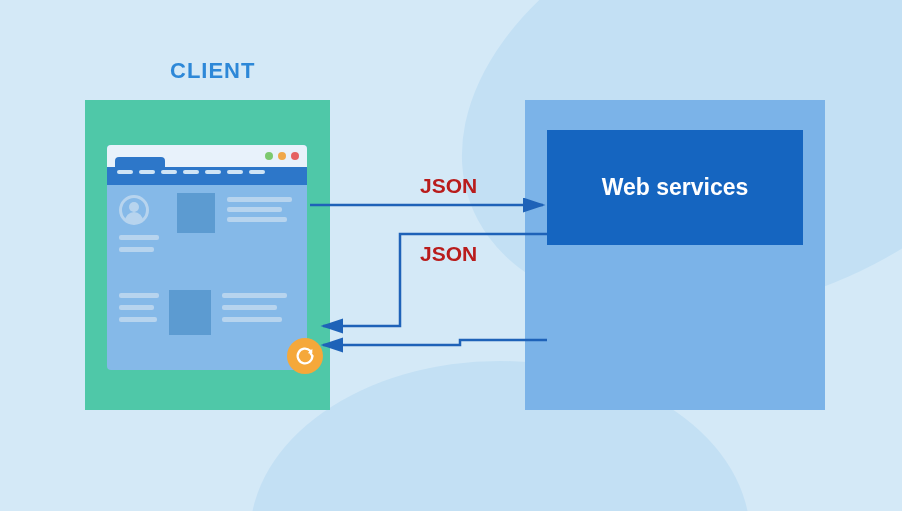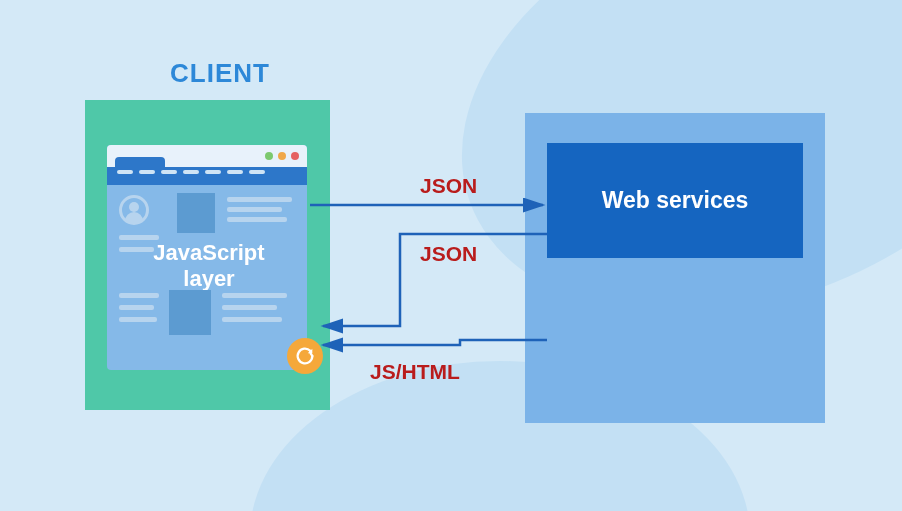--- a/index.html
+++ b/index.html
@@ -30,21 +30,21 @@
     bottom: -200px;
     left: 250px;
   }
   .container {
     position: relative;
     width: 100%;
     height: 100%;
   }
   .title {
     position: absolute;
-    font-size: 26px;
+    font-size: 22px;
     font-weight: 700;
     color: #2d88d8;
     letter-spacing: 1px;
   }
   .client-title { left: 170px; top: 58px; }
   .server-title { left: 580px; top: 58px; }
 
   .client-box {
     position: absolute;
     left: 85px;
@@ -179,21 +179,20 @@
     position: absolute;
     left: 525px;
     top: 100px;
     width: 300px;
     height: 310px;
     background: #7bb3e8;
     padding: 30px 22px;
     display: flex;
     flex-direction: column;
     gap: 22px;
-    margin-top: 13px;
   }
   .svc-box {
     height: 115px;
     display: flex;
     align-items: center;
     justify-content: center;
     font-size: 23px;
     font-weight: 700;
     text-align: center;
     line-height: 1.25;
@@ -249,21 +248,20 @@
         </div>
       </div>
       <div class="content">
         <div class="avatar"></div>
         <div class="block1"></div>
         <div class="line l1"></div>
           <div class="line l2"></div>
           <div class="line l3"></div>
         <div class="line l4"></div>
           <div class="line l5"></div>
-        <div class="js-label">JavaScript layer</div>
         <div class="block2"></div>
         <div class="line l6"></div>
           <div class="line l7"></div>
           <div class="line l8"></div>
         <div class="line l9"></div>
           <div class="line l10"></div>
           <div class="line l11"></div>
       </div>
       <div class="refresh-badge">
         <svg viewBox="0 0 24 24" fill="none" stroke="#fff" stroke-width="2.5" stroke-linecap="round">
@@ -274,21 +272,20 @@
       </div>
     </div>
   </div>
 
   <div class="server-box">
     <div class="svc-box web-svc">Web services</div>
   </div>
 
   <div class="arrow-label lbl1">JSON</div>
   <div class="arrow-label lbl2">JSON</div>
-  <div class="arrow-label lbl3">JS/HTML</div>
 
   <svg class="arrows">
     <defs>
       <marker id="ah" markerWidth="10" markerHeight="10" refX="8" refY="3" orient="auto">
         <path d="M0,0 L9,3 L0,6 Z" fill="#1e62b8"></path>
       </marker>
     </defs>
 
     <line x1="310" y1="205" x2="543" y2="205" stroke="#1e62b8" stroke-width="2.5" marker-end="url(#ah)"></line>
 

